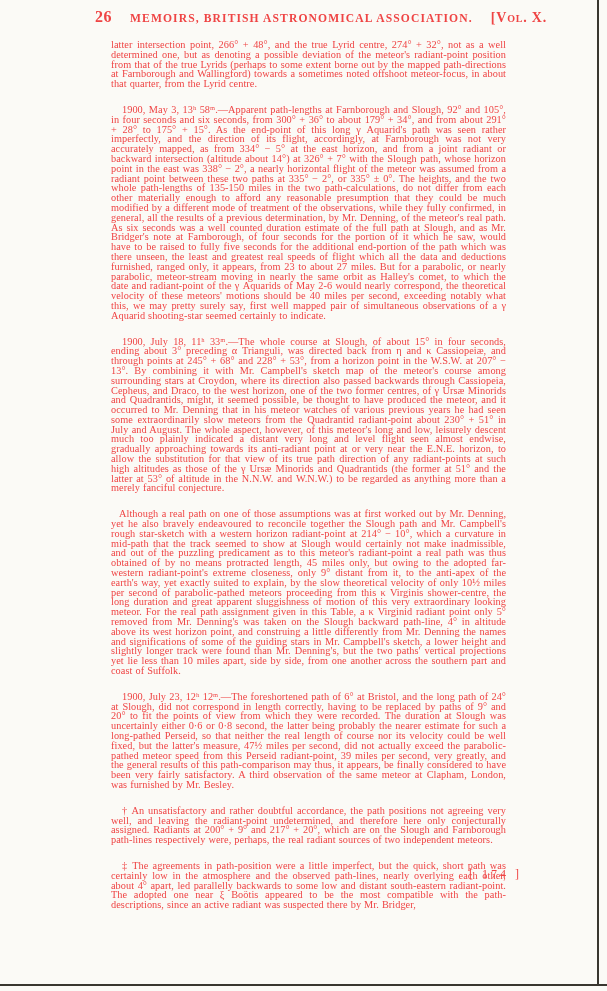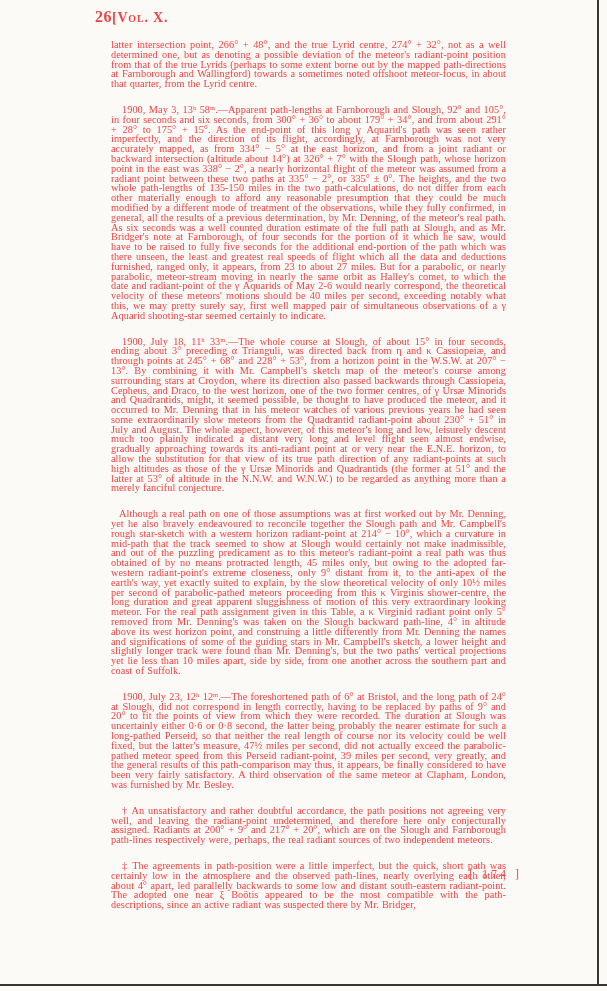--- a/index.html
+++ b/index.html
@@ -93,20 +93,21 @@
     letter-spacing: 3px;
   }
 </style>
 </head>
 <body>
 
 <div class="page">
 
   <div class="header">
     <span class="pgnum">26</span>
+    <span class="title">MEMOIRS, BRITISH ASTRONOMICAL ASSOCIATION.</span>
     <span class="vol">[Vol. X.</span>
   </div>
 
   <div class="body">
     <p class="p-nogap">latter intersection point, 266° + 48°, and the true Lyrid centre, 274° + 32°, not as a well determined one, but as denoting a possible deviation of the meteor's radiant-point position from that of the true Lyrids (perhaps to some extent borne out by the mapped path-directions at Farnborough and Wallingford) towards a sometimes noted offshoot meteor-focus, in about that quarter, from the Lyrid centre.</p>
     <p class="p-gap ind">1900, May 3, 13ʰ 58ᵐ.—Apparent path-lengths at Farnborough and Slough, 92° and 105°, in four seconds and six seconds, from 300° + 36° to about 179° + 34°, and from about 291° + 28° to 175° + 15°.  As the end-point of this long γ Aquarid's path was seen rather imperfectly, and the direction of its flight, accordingly, at Farnborough was not very accurately mapped, as from 334° − 5° at the east horizon, and from a joint radiant or backward intersection (altitude about 14°) at 326° + 7° with the Slough path, whose horizon point in the east was 338° − 2°, a nearly horizontal flight of the meteor was assumed from a radiant point between these two paths at 335° − 2°, or 335° ± 0°. The heights, and the two whole path-lengths of 135-150 miles in the two path-calculations, do not differ from each other materially enough to afford any reasonable presumption that they could be much modified by a different mode of treatment of the observations, while they fully confirmed, in general, all the results of a previous determination, by Mr. Denning, of the meteor's real path.  As six seconds was a well counted duration estimate of the full path at Slough, and as Mr. Bridger's note at Farnborough, of four seconds for the portion of it which he saw, would have to be raised to fully five seconds for the additional end-portion of the path which was there unseen, the least and greatest real speeds of flight which all the data and deductions furnished, ranged only, it appears, from 23 to about 27 miles.  But for a parabolic, or nearly parabolic, meteor-stream moving in nearly the same orbit as Halley's comet, to which the date and radiant-point of the γ Aquarids of May 2-6 would nearly correspond, the theoretical velocity of these meteors' motions should be 40 miles per second, exceeding notably what this, we may pretty surely say, first well mapped pair of simultaneous observations of a γ Aquarid shooting-star seemed certainly to indicate.</p>
     <p class="p-gap ind">1900, July 18, 11ʰ 33ᵐ.—The whole course at Slough, of about 15° in four seconds, ending about 3° preceding α Trianguli, was directed back from η and κ Cassiopeiæ, and through points at 245° + 68° and 228° + 53°, from a horizon point in the W.S.W. at 207° − 13°. By combining it with Mr. Campbell's sketch map of the meteor's course among surrounding stars at Croydon, where its direction also passed backwards through Cassiopeia, Cepheus, and Draco, to the west horizon, one of the two former centres, of γ Ursæ Minorids and Quadrantids, might, it seemed possible, be thought to have produced the meteor, and it occurred to Mr. Denning that in his meteor watches of various previous years he had seen some extraordinarily slow meteors from the Quadrantid radiant-point about 230° + 51° in July and August.  The whole aspect, however, of this meteor's long and low, leisurely descent much too plainly indicated a distant very long and level flight seen almost endwise, gradually approaching towards its anti-radiant point at or very near the E.N.E. horizon, to allow the substitution for that view of its true path direction of any radiant-points at such high altitudes as those of the γ Ursæ Minorids and Quadrantids (the former at 51° and the latter at 53° of altitude in the N.N.W. and W.N.W.) to be regarded as anything more than a merely fanciful conjecture.</p>
     <p class="p-nogap ind-sm">Although a real path on one of those assumptions was at first worked out by Mr. Denning, yet he also bravely endeavoured to reconcile together the Slough path and Mr. Campbell's rough star-sketch with a western horizon radiant-point at 214° − 10°, which a curvature in mid-path that the track seemed to show at Slough would certainly not make inadmissible, and out of the puzzling predicament as to this meteor's radiant-point a real path was thus obtained of by no means protracted length, 45 miles only, but owing to the adopted far-western radiant-point's extreme closeness, only 9° distant from it, to the anti-apex of the earth's way, yet exactly suited to explain, by the slow theoretical velocity of only 10½ miles per second of parabolic-pathed meteors proceeding from this κ Virginis shower-centre, the long duration and great apparent sluggishness of motion of this very extraordinary looking meteor.  For the real path assignment given in this Table, a κ Virginid radiant point only 5° removed from Mr. Denning's was taken on the Slough backward path-line, 4° in altitude above its west horizon point, and construing a little differently from Mr. Denning the names and significations of some of the guiding stars in Mr. Campbell's sketch, a lower height and slightly longer track were found than Mr. Denning's, but the two paths' vertical projections yet lie less than 10 miles apart, side by side, from one another across the southern part and coast of Suffolk.</p>
     <p class="p-gap ind">1900, July 23, 12ʰ 12ᵐ.—The foreshortened path of 6° at Bristol, and the long path of 24° at Slough, did not correspond in length correctly, having to be replaced by paths of 9° and 20° to fit the points of view from which they were recorded.  The duration at Slough was uncertainly either 0·6 or 0·8 second, the latter being probably the nearer estimate for such a long-pathed Perseid, so that neither the real length of course nor its velocity could be well fixed, but the latter's measure, 47½ miles per second, did not actually exceed the parabolic-pathed meteor speed from this Perseid radiant-point, 39 miles per second, very greatly, and the general results of this path-comparison may thus, it appears, be finally considered to have been very fairly satisfactory.  A third observation of the same meteor at Clapham, London, was furnished by Mr. Besley.</p>
     <p class="p-gap ind">† An unsatisfactory and rather doubtful accordance, the path positions not agreeing very well, and leaving the radiant-point undetermined, and therefore here only conjecturally assigned.  Radiants at 200° + 9° and 217° + 20°, which are on the Slough and Farnborough path-lines respectively were, perhaps, the real radiant sources of two independent meteors.</p>

